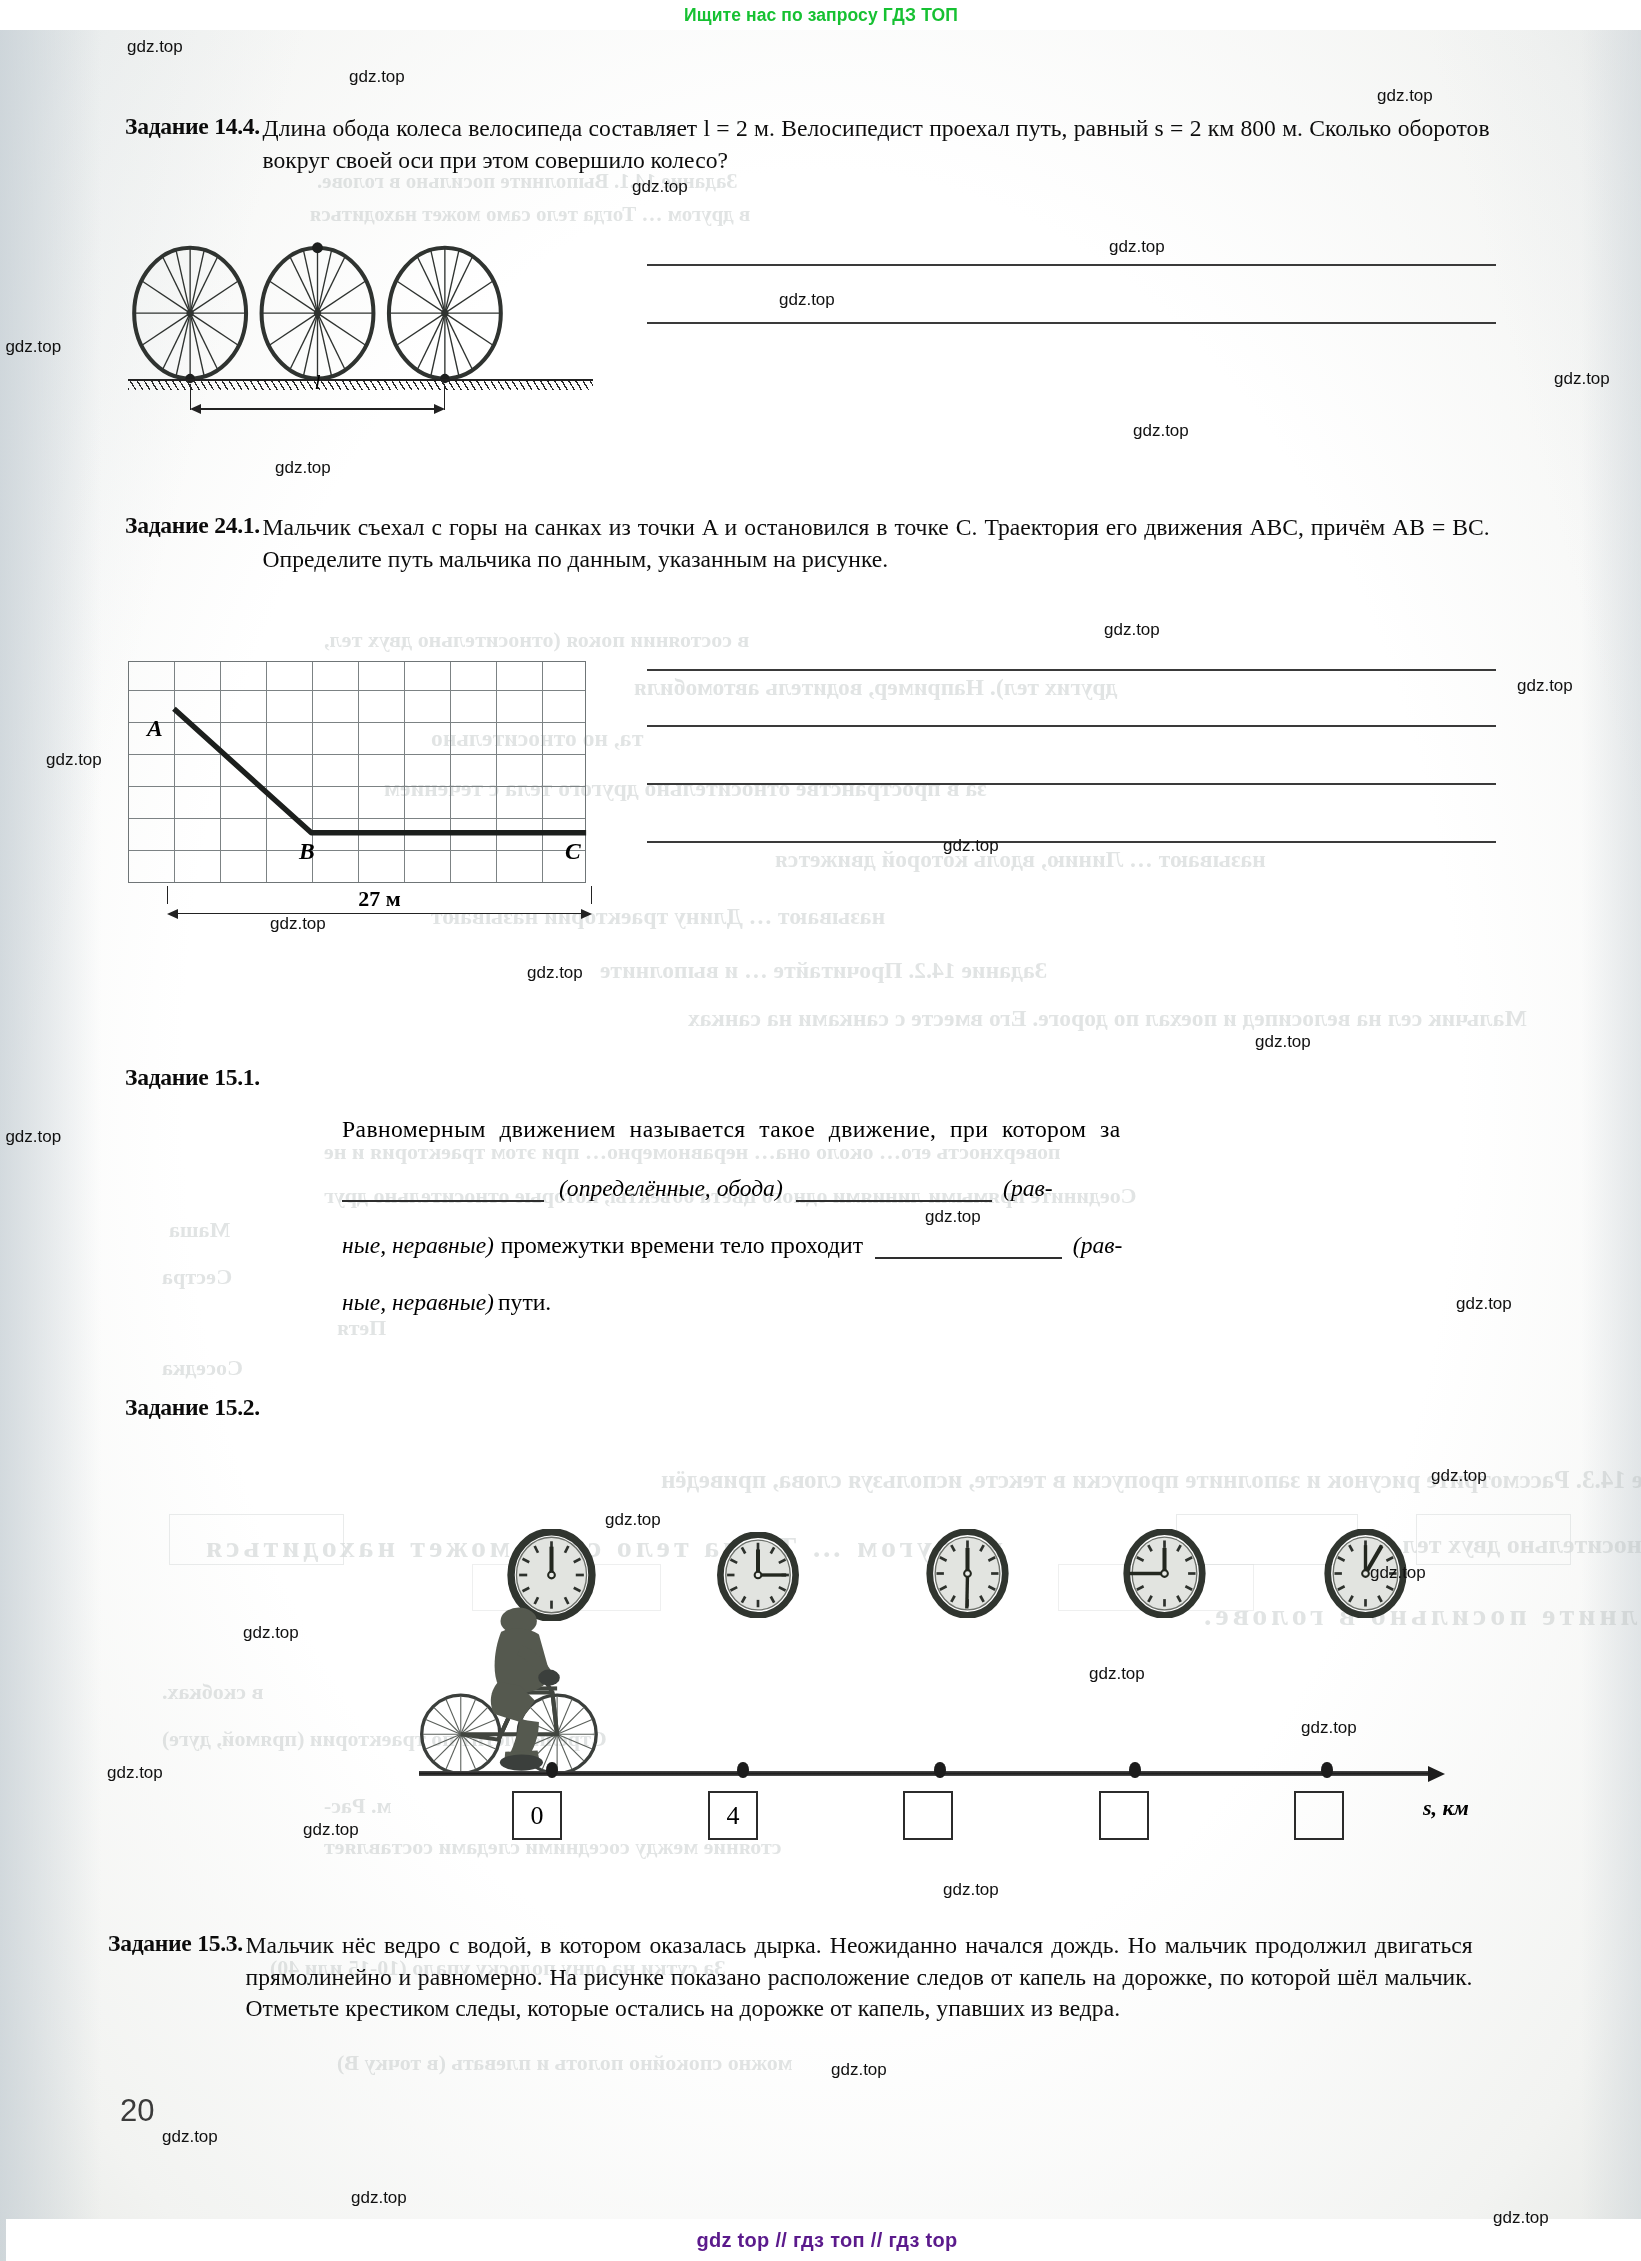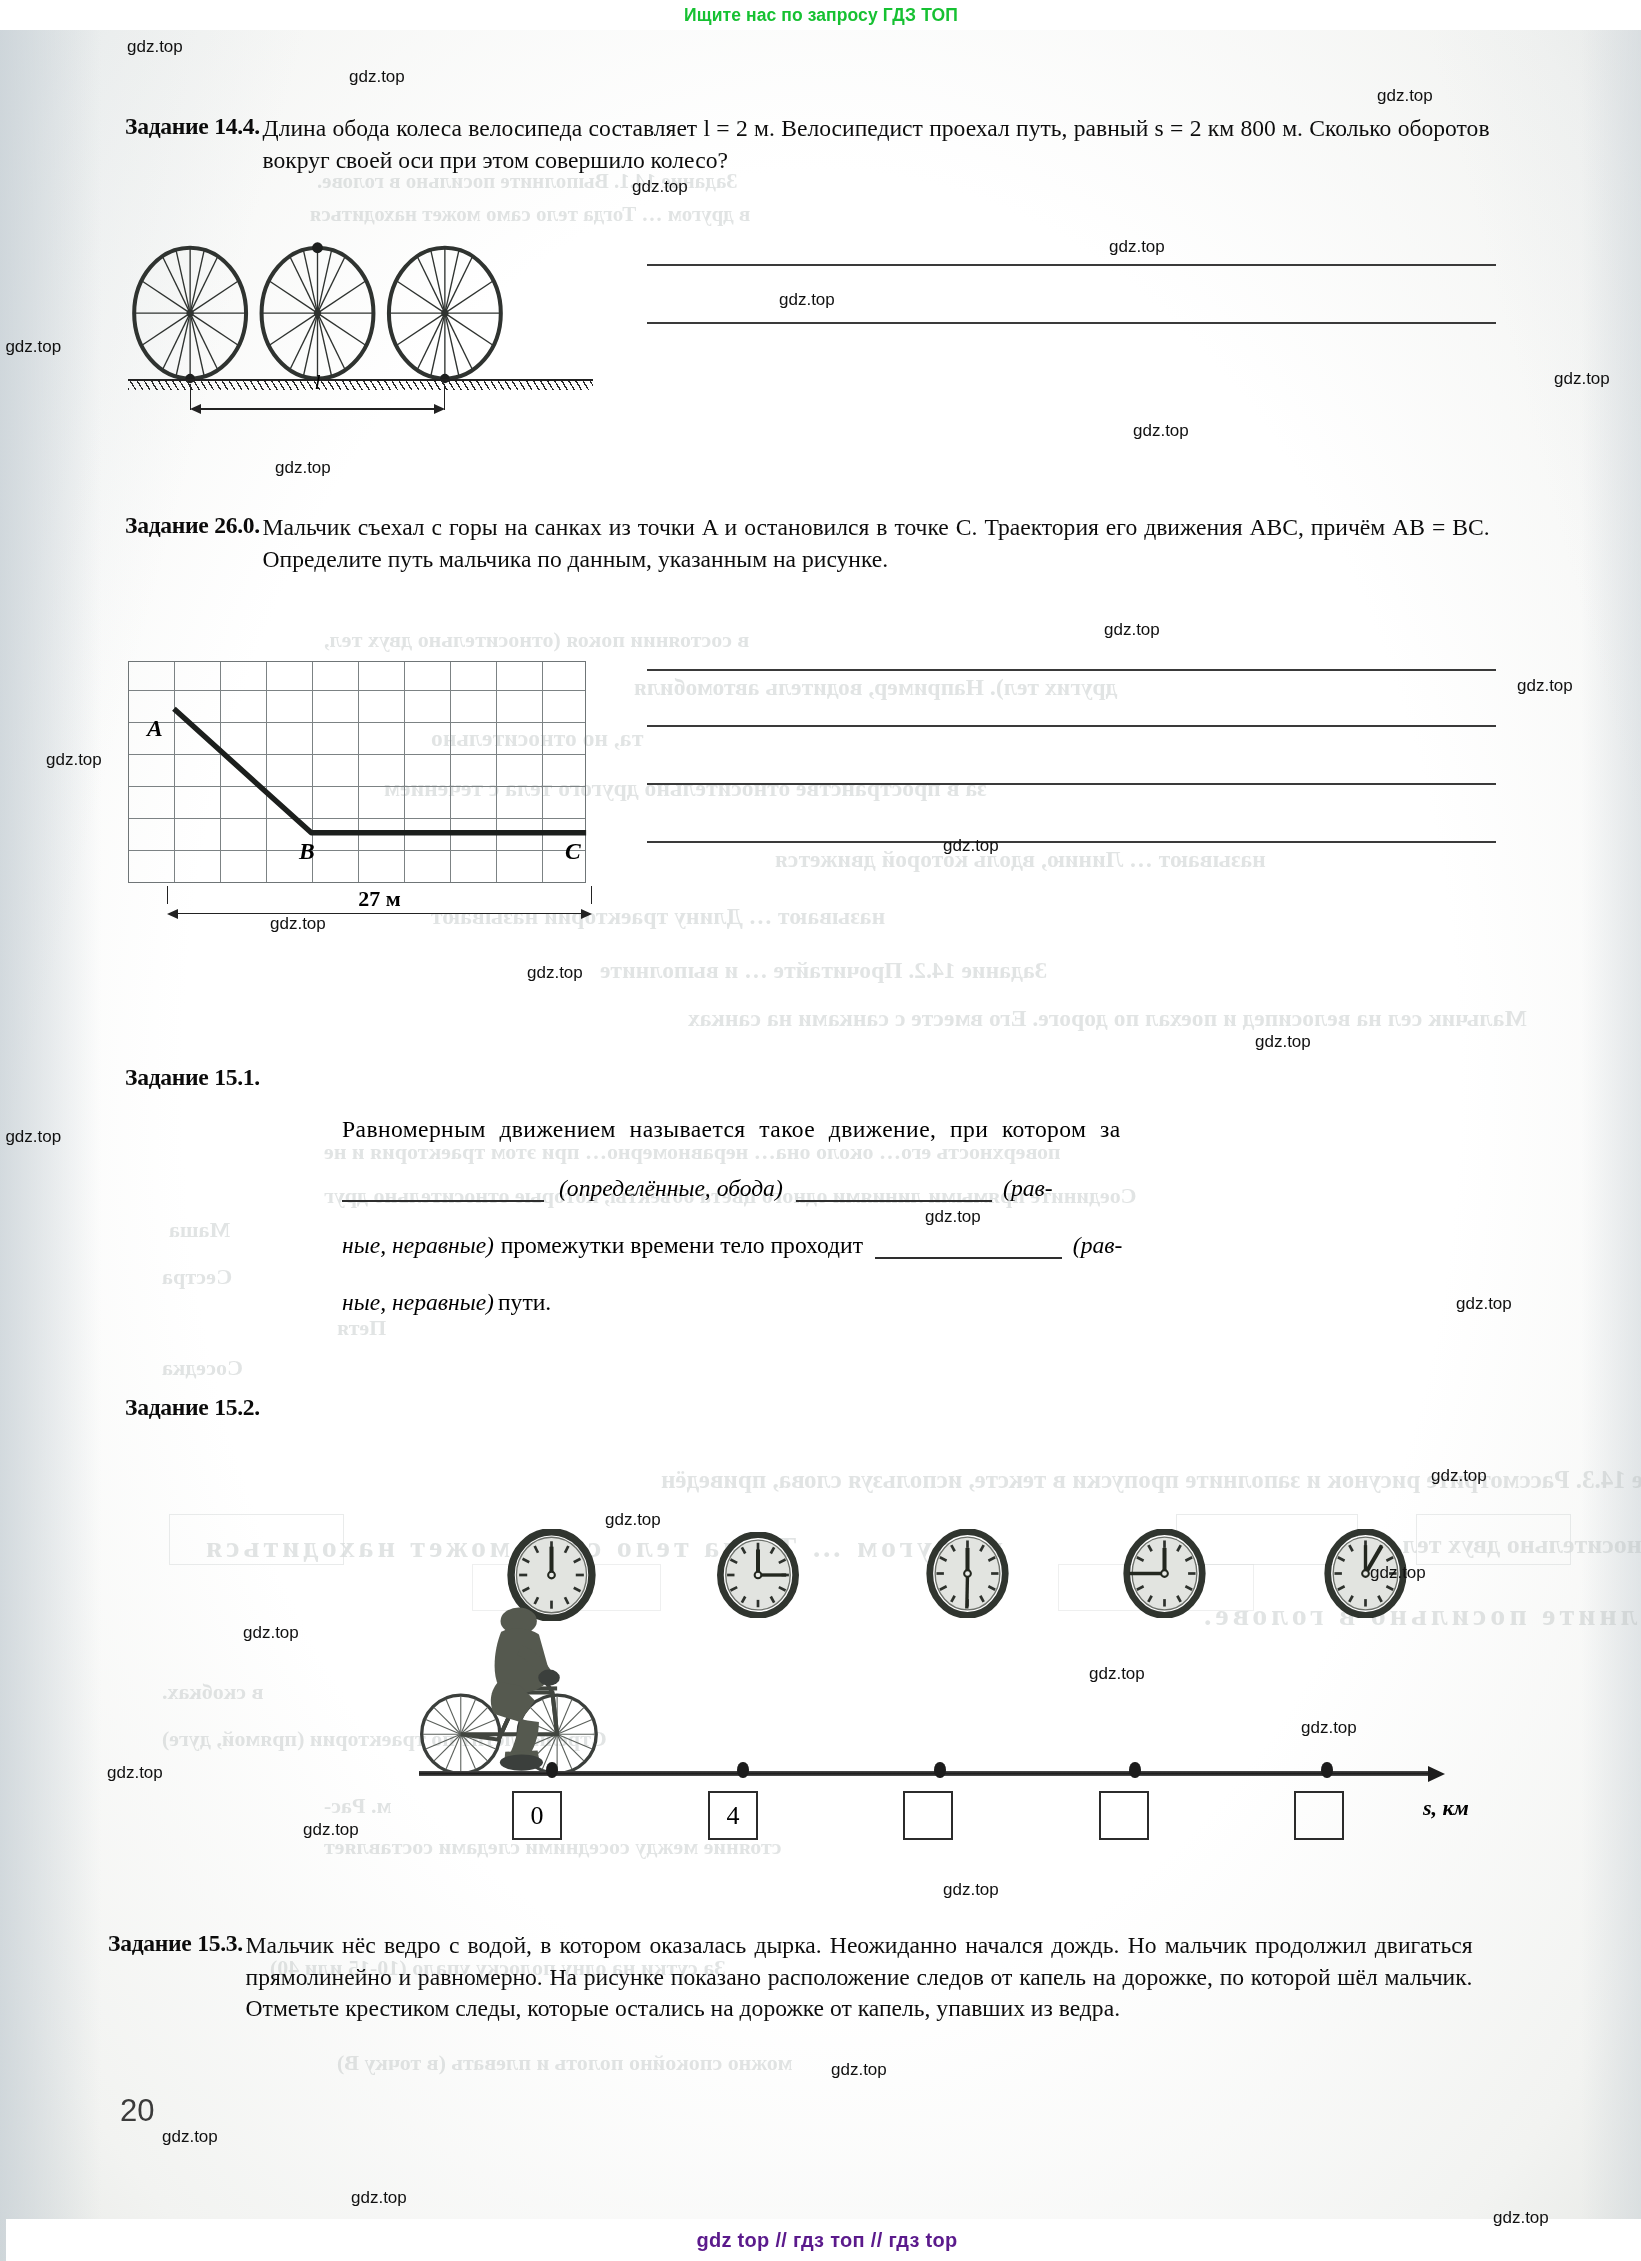--- a/index.html
+++ b/index.html
@@ -282,21 +282,21 @@
       <div class="tick" style="left:0px;"></div>
       <div class="tick" style="right:0px;"></div>
       <div class="bar" style="left:9.4px; right:9.4px;"></div>
       <div class="arrL"></div>
         <div class="arrR"></div>
     </div>
   </div>
 
   <div class="task" style="left:125px; top:512px; width:1396px;">
     <div style="display:flex; align-items:flex-start;">
-      <div class="task-head">Задание 26.0.</div>
+      <div class="task-head">Задание 24.1.</div>
       <div class="task-body" style="width:1227px; margin-left:2.7px;">Мальчик съехал с горы на санках из точки A и остановился в точке C. Траектория его движения ABC, причём AB = BC. Определите путь мальчика по данным, указанным на рисунке.</div>
     </div>
   </div>
 
   <div class="ans-line" style="left:647px; top:669px;  width:849px;"></div>
   <div class="ans-line" style="left:647px; top:725px; width:849px;"></div>
   <div class="ans-line" style="left:647px; top:783px; width:849px;"></div>
   <div class="ans-line" style="left:647px; top:841px; width:849px;"></div>
 
   <div class="grid-fig" style="left:128px; top:661px; width:485px; height:270px;">

